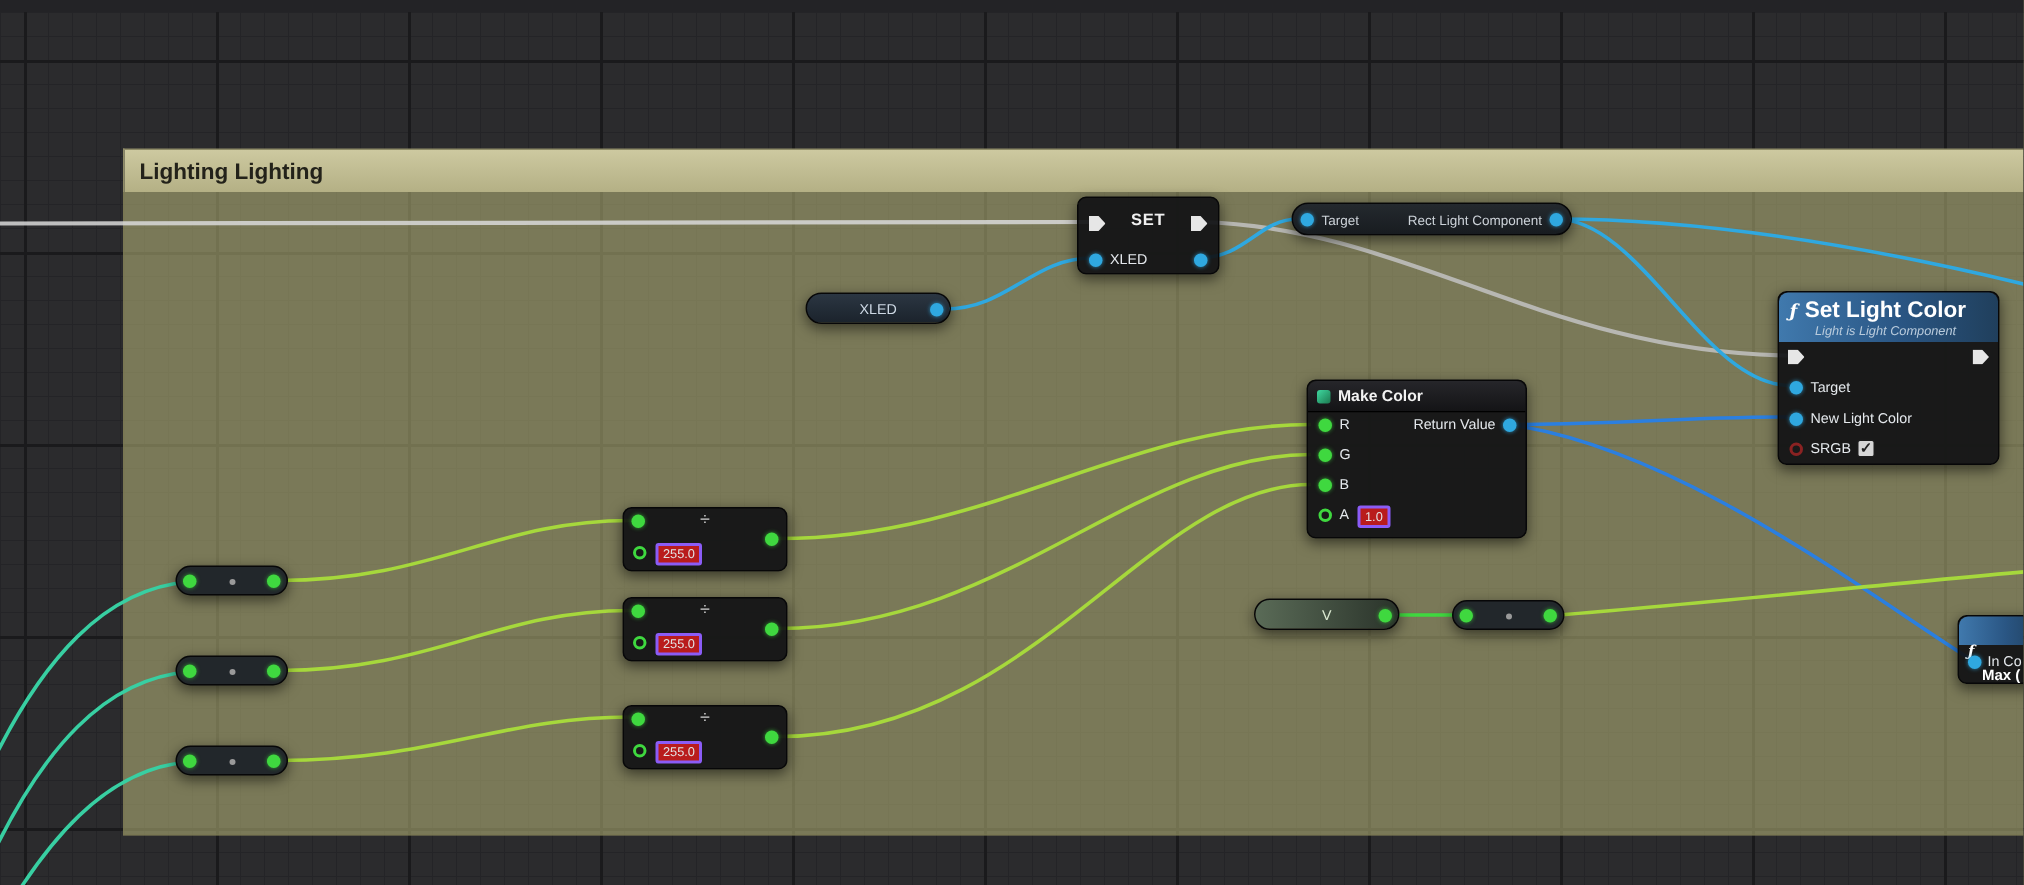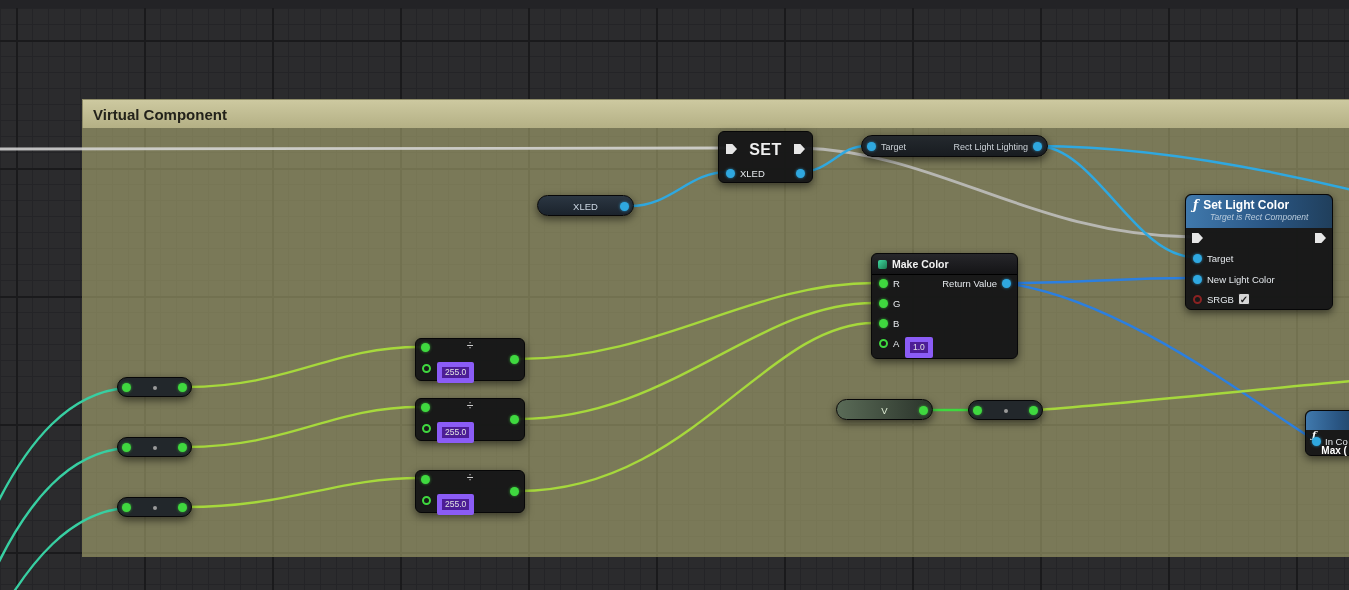--- a/index.html
+++ b/index.html
@@ -53,48 +53,48 @@
 
   .exec {
     position:absolute; width:11px; height:10px; background:#e6e6e6;
     clip-path:polygon(0 0,58% 0,100% 50%,58% 100%,0 100%);
   }
 
   .plabel { position:absolute; color:#e4e8ec; font-size:9.5px; line-height:11px; white-space:nowrap; }
   .plabel.dim { color:#ccd2d8; }
 
   .valbox {
-    position:absolute; background:#4c1d95; border:5px solid #8b5cf6; border-radius:2px;
+    position:absolute; background:#b91c1c; border:2px solid #8b5cf6; border-radius:2px;
     color:#e2e2e2; font-size:8.5px; line-height:11px; padding:0 3px; white-space:nowrap;
   }
 
   
   .set-title { position:absolute; left:0; right:0; top:9px; text-align:center;
-    font-size:16px; font-weight:bold; color:#f0f0f0; letter-spacing:.5px; }
+    font-size:11px; font-weight:bold; color:#f0f0f0; letter-spacing:.5px; }
 
   
   .getter-label { position:absolute; left:0; right:0; top:5px; text-align:center;
     font-size:9.5px; color:#cdd8e4; }
   .xled-pill { background:linear-gradient(180deg,#2b3642,#1b232c); }
   .v-pill { background:linear-gradient(90deg,#5a6b57,#2a332a); }
   .v-pill .getter-label { color:#dcead2; }
   .rect-pill { background:linear-gradient(180deg,#24292e,#181c20); }
   .rr-pill { background:#22272b; }
   .rr-dot { position:absolute; left:50%; top:8px; margin-left:-2px; width:4px; height:4px;
     border-radius:50%; background:#9a9a9a; }
 
   
   .fn-header {
     border-radius:6px 6px 0 0; padding:3px 7px 2px 7px;
     background:linear-gradient(90deg,#4079ad 0%, #2a5684 55%, #203f5c 100%);
   }
   .fn-title-row { display:flex; align-items:center; gap:5px; }
   .fn-icon { font-family:"DejaVu Serif", serif; font-style:italic; font-weight:bold;
     font-size:12px; color:#fff; }
-  .fn-title { font-size:12px; font-weight:bold; color:#ffffff; }
+  .fn-title { font-size:15px; font-weight:bold; color:#ffffff; }
   .fn-subtitle { font-size:8.5px; font-style:italic; color:#b9cbdc; margin-left:17px; }
 
   
   .mk-header { border-radius:6px 6px 0 0; padding:4px 6px;
     background:linear-gradient(180deg,#26262a,#141416);
     display:flex; align-items:center; gap:5px; border-bottom:1px solid #000; }
   .mk-icon { width:9px; height:9px; border-radius:2px;
     background:linear-gradient(135deg,#3fd8a0,#1c7a50); }
   .mk-title { font-size:10.5px; font-weight:bold; color:#f2f2f2; }
 
@@ -108,21 +108,21 @@
   }
 </style>
 </head>
 <body>
 
 <div id="canvas">
   <div class="top-strip"></div>
 
   <div class="comment">
     <div class="comment-header">
-      <span>Virtual Component</span>
+      <span>Lighting Lighting</span>
     </div>
     <div class="comment-body"></div>
   </div>
 
   <svg id="wires" width="1349" height="590" viewBox="0 0 1349 590">
     <path d="M0 149 C 300 149, 540 148, 726 148" stroke="#d9d9d9" stroke-width="2.8" opacity="0.85"></path>
     <path d="M801 148 C 940 152, 1030 235, 1193 237" stroke="#c2c2c2" stroke-width="2.8" opacity="0.85"></path>
     <path d="M630 206 C 672 206, 688 172, 728 172" stroke="#2fa8e0" stroke-width="2.4"></path>
     <path d="M798 172 C 832 172, 838 146, 866 146" stroke="#2fa8e0" stroke-width="2.4"></path>
     <path d="M1037 146 C 1130 146, 1240 163, 1352 190" stroke="#2fa8e0" stroke-width="2.4"></path>
@@ -157,31 +157,31 @@
   </div>
 
   <div class="node pill xled-pill" style="left:537px; top:195px; width:97px; height:21px;">
     <span class="getter-label">XLED</span>
     <span class="pin blue" style="right:4px; top:6px;"></span>
   </div>
 
   <div class="node pill rect-pill" style="left:861px; top:135px; width:187px; height:22px;">
     <span class="pin blue" style="left:5px; top:6px;"></span>
     <span class="plabel dim" style="left:19px; top:6px; font-size:9px;">Target</span>
-    <span class="plabel dim" style="right:19px; top:6px; font-size:9px;">Rect Light Lighting</span>
+    <span class="plabel dim" style="right:19px; top:6px; font-size:9px;">Rect Light Component</span>
     <span class="pin blue" style="right:5px; top:6px;"></span>
   </div>
 
   <div class="node" style="left:1185px; top:194px; width:148px; height:116px;">
     <div class="fn-header" style="height:33px;">
       <div class="fn-title-row">
         <span class="fn-icon">ƒ</span>
         <span class="fn-title">Set Light Color</span>
       </div>
-      <div class="fn-subtitle">Target is Rect Component</div>
+      <div class="fn-subtitle">Light is Light Component</div>
     </div>
     <span class="exec" style="left:6px; top:38px;"></span>
     <span class="exec" style="right:6px; top:38px;"></span>
     <span class="pin blue" style="left:7px; top:59px;"></span>
     <span class="plabel" style="left:21px; top:58px;">Target</span>
     <span class="pin blue" style="left:7px; top:80px;"></span>
     <span class="plabel" style="left:21px; top:79px;">New Light Color</span>
     <span class="pin maroon" style="left:7px; top:100px;"></span>
     <span class="plabel" style="left:21px; top:99px;">SRGB</span>
     <span class="checkbox" style="left:52px; top:98px;">✓</span>

